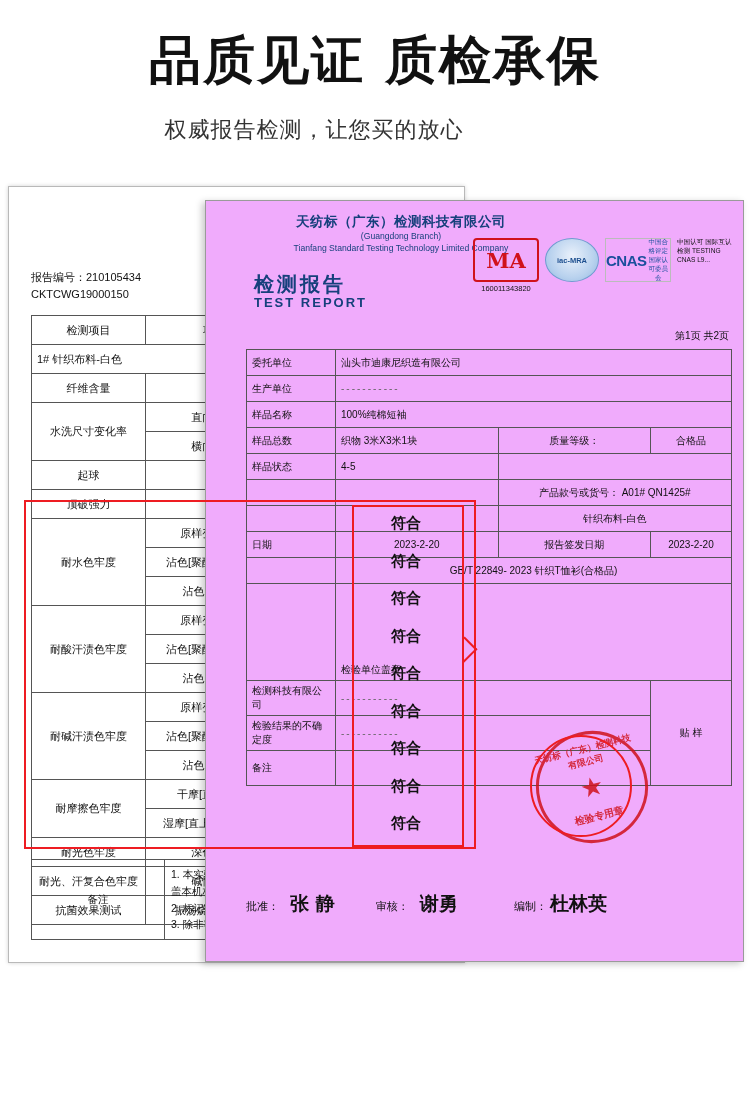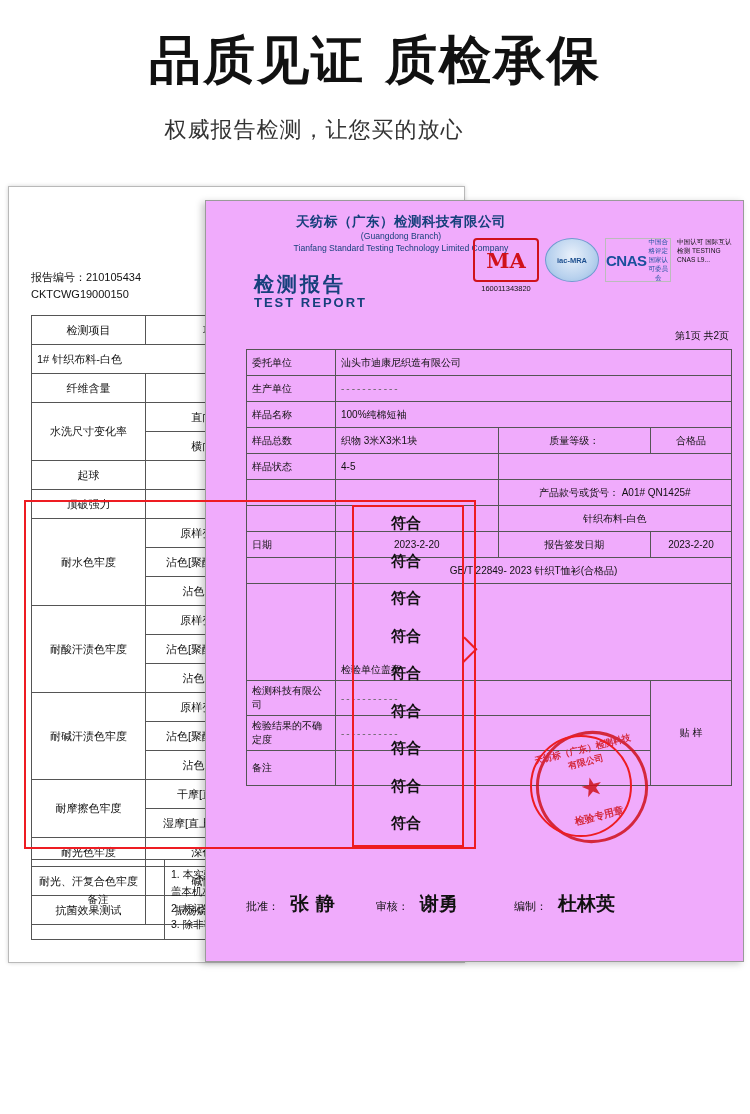--- a/index.html
+++ b/index.html
@@ -425,21 +425,21 @@
     <div class="star">★</div>
     <div class="txt">检验专用章</div>
   </div>
 
   <div class="sign-row">
     <span class="lab">批准：</span>
     <span class="hand" style="margin:0 38px 0 8px">张 静</span>
     <span class="lab">审核：</span>
     <span class="hand" style="margin:0 53px 0 8px">谢勇</span>
     <span class="lab">编制：</span>
-    <span class="hand" style="margin-left:8px">杜林英</span>
+    <span class="hand" style="">杜林英</span>
   </div>
 </div>
 
 <div class="red-box rb-main"></div>
 <div class="red-box rb-col"></div>
 <div class="seal-pointer"></div>
 <div class="red-box rb-seal"></div>
 
 <div class="ok-list">
   <div>符合</div>

